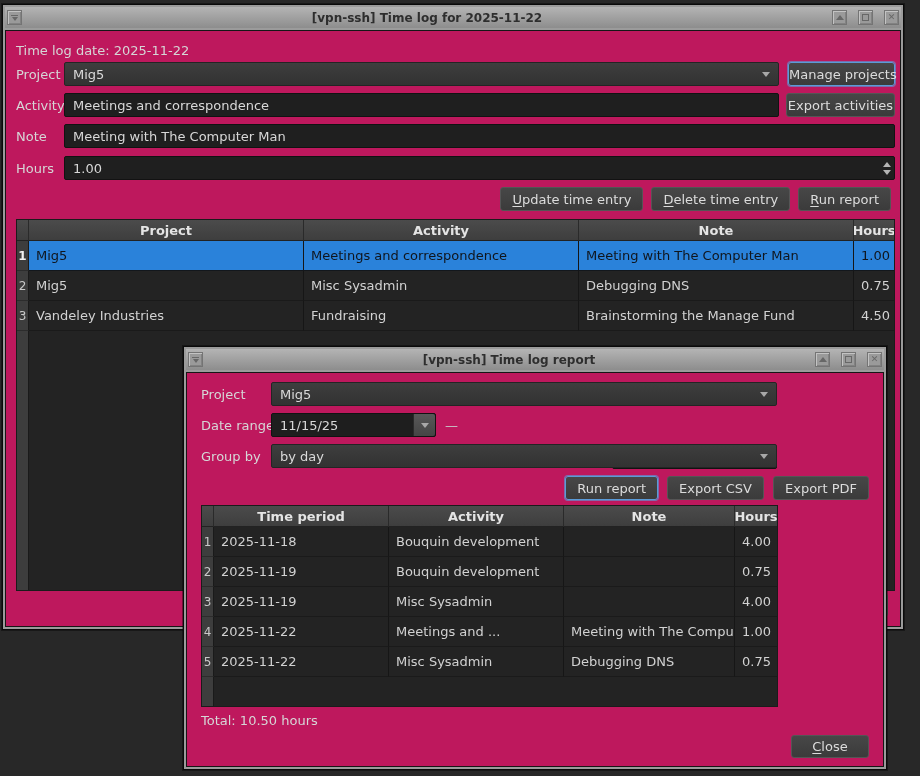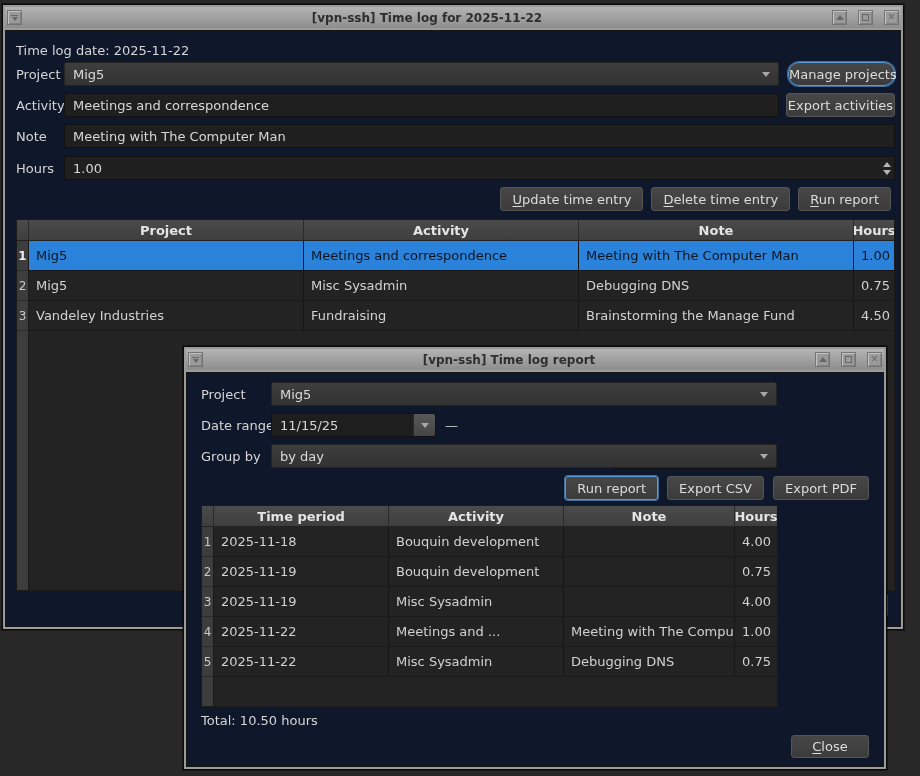--- a/index.html
+++ b/index.html
@@ -43,21 +43,21 @@
     cursor:pointer;
   }
   .menu-glyph { display:flex; flex-direction:column; align-items:center; gap:1px; }
   .menu-glyph .bar { width:7px; height:1px; background:#676767; }
   .menu-glyph .tri { width:0; height:0; border-left:3px solid transparent; border-right:3px solid transparent; border-top:4px solid #676767; }
   .max-glyph { width:7px; height:7px; border:1px solid #676767; }
   .close-glyph { font-size:9px; font-weight:bold; }
   .shade-glyph { width:0;height:0;border-left:4px solid transparent;border-right:4px solid transparent;border-bottom:5px solid #676767; }
 
   .content {
-    background:#0f172a;
+    background:#be185d;
     border:1px solid #161616;
     position:relative;
     margin-top:2px;
   }
 
   
   .label { position:absolute; color:#d6d6d6; white-space:nowrap; }
 
   .text-input {
     position:absolute; height:24px;
@@ -180,21 +180,21 @@
   #main-window { left:2px; top:4px; width:902px; height:626px; }
   #main-content { height:597px; }
 
   #main-content .lbl-date   { left:10px; top:12px; }
   #main-content .lbl-project{ left:10px; top:36px; }
   #main-content .lbl-activity{ left:10px; top:67px; }
   #main-content .lbl-note   { left:10px; top:98px; }
   #main-content .lbl-hours  { left:10px; top:130px; }
 
   #project-combo   { left:58px; top:31px; width:715px; }
-  #manage-projects { position:absolute; left:782px; top:31px; width:107px; padding:0;border-radius:11px; }
+  #manage-projects { position:absolute; left:782px; top:31px; width:107px; padding:0; }
   #activity-input  { left:58px; top:62px; width:715px; }
   #manage-activities{ position:absolute; left:780px; top:62px; width:109px; padding:0; }
   #note-input      { left:58px; top:93px; width:831px; }
   #hours-wrap      { position:absolute; left:58px; top:125px; width:831px; height:24px; }
   #hours-input     { left:0; top:0; width:100%; height:100%; }
 
   #main-actions { top:156px; right:9px; gap:8px; }
   #main-table { left:10px; top:188px; width:879px; height:372px; }
 
   

